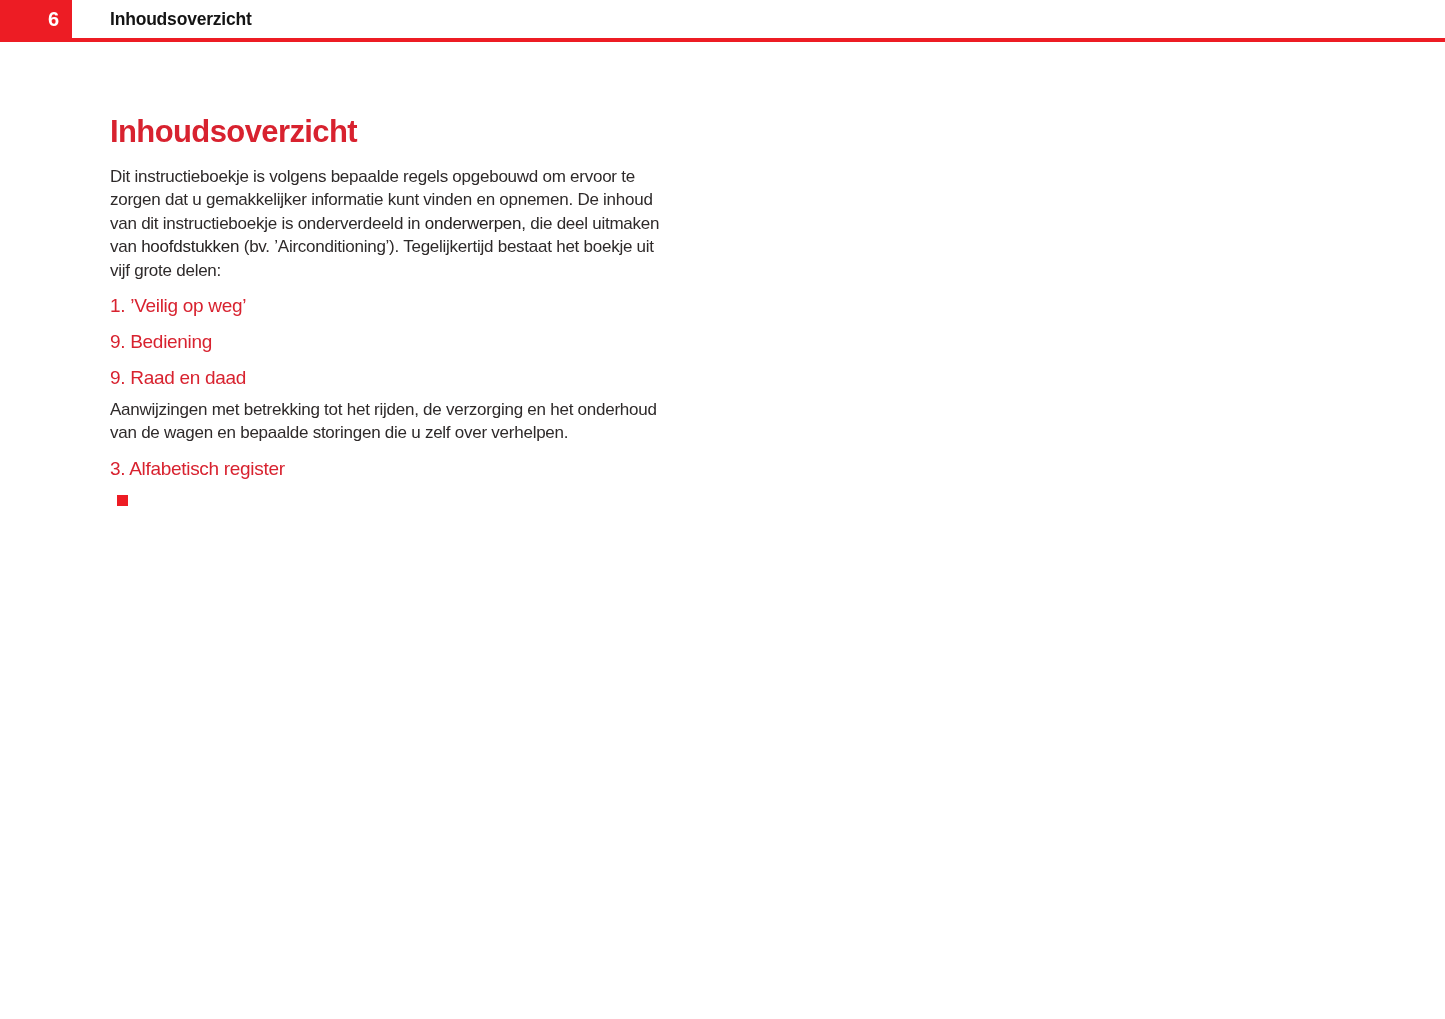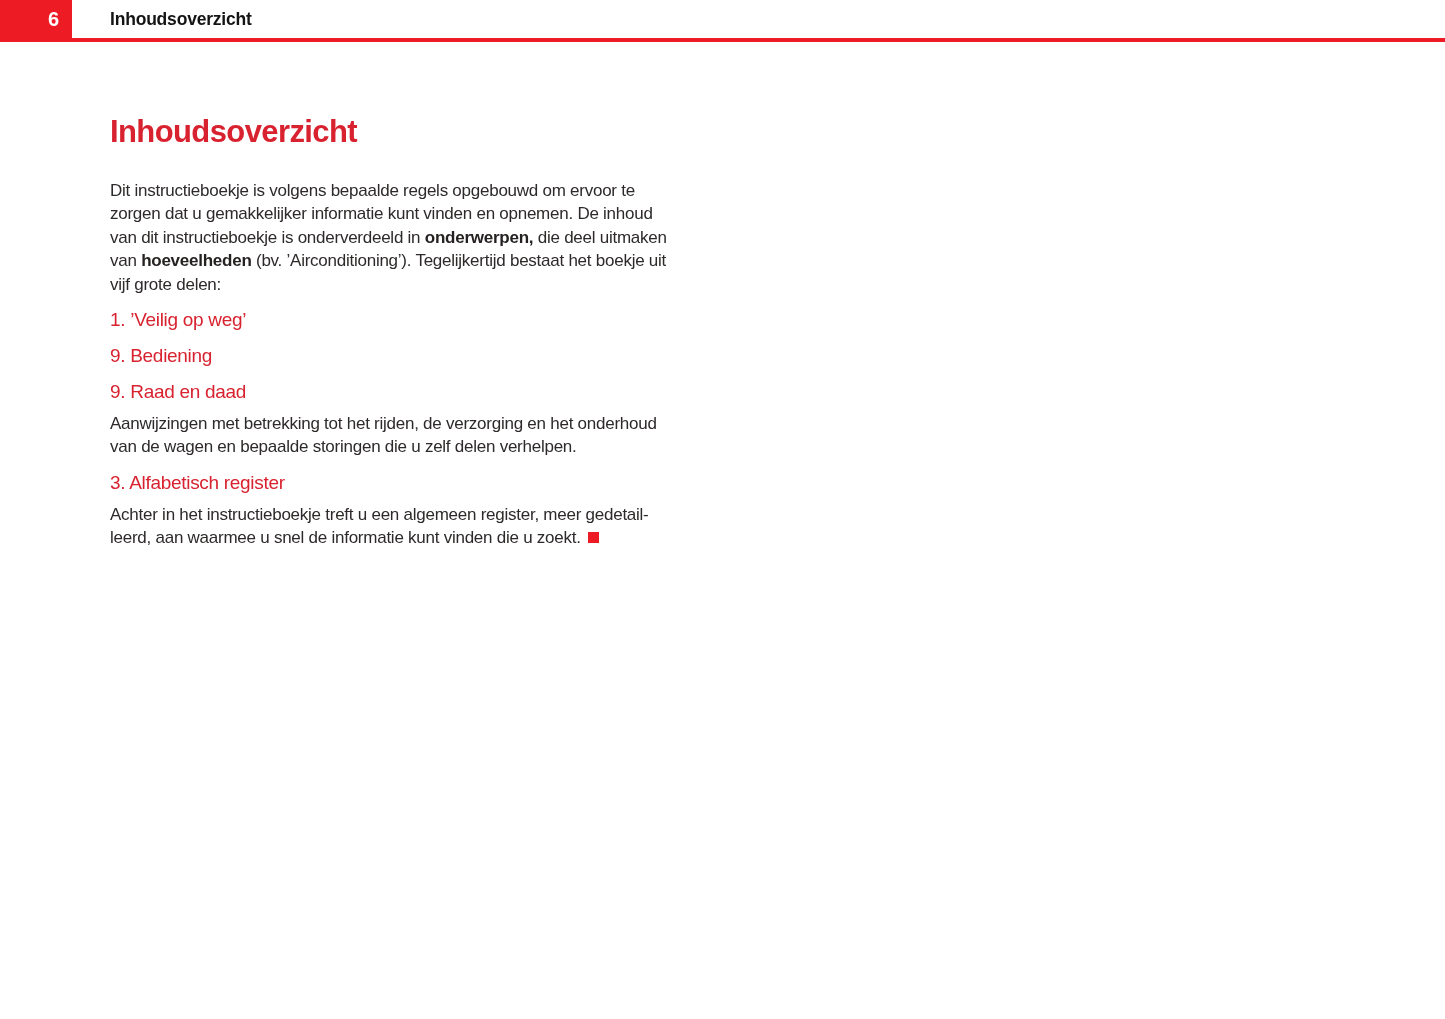--- a/index.html
+++ b/index.html
@@ -47,22 +47,22 @@
     font-size:31px; line-height:34px;
     font-weight:bold; letter-spacing:-0.6px;
   }
   p.body-text {
     margin:0;
     font-size:17px; line-height:23.4px;
     letter-spacing:-0.25px;
     color:#2e2a2a;
     white-space:pre-line;
   }
-  p.intro { margin-top:30px; }
-  p.body-text b { font-weight:bold; color:#262222; }
+  p.intro { margin-top:16px; }
+  p.body-text b { font-weight:normal; color:#262222; }
 
   section h2.section-heading {
     margin:12px 0 8px 0;
     color:#d8222f;
     font-size:19px; line-height:24px;
     font-weight:normal; letter-spacing:-0.3px;
   }
 
   .end-marker {
     display:inline-block;
@@ -81,36 +81,35 @@
   <div class="header-title">Inhoudsoverzicht</div>
   <div class="header-rule"></div>
 </header>
 
 <main>
   <h1 class="page-title">Inhoudsoverzicht</h1>
 
   <p class="body-text intro"><span>Dit instructieboekje is volgens bepaalde regels opgebouwd om ervoor te
 zorgen dat u gemakkelijker informatie kunt vinden en opnemen. De inhoud
 van dit instructieboekje is onderverdeeld in </span><b>onderwerpen,</b><span> die deel uitmaken
-van </span><b>hoeveelheden</b><span> (bv. ’Airconditioning’). Tegelijkertijd bestaat het boekje uit
+van </span><b>hoofdstukken</b><span> (bv. ’Airconditioning’). Tegelijkertijd bestaat het boekje uit
 vijf grote delen:</span></p>
 
   <section>
     <h2 class="section-heading">1. ’Veilig op weg’</h2>
   </section>
 
   <section>
     <h2 class="section-heading">9. Bediening</h2>
   </section>
 
   <section>
     <h2 class="section-heading">9. Raad en daad</h2>
     <p class="body-text">Aanwijzingen met betrekking tot het rijden, de verzorging en het onderhoud
-van de wagen en bepaalde storingen die u zelf delen verhelpen.</p>
+van de wagen en bepaalde storingen die u zelf over verhelpen.</p>
   </section>
 
 
   <section>
     <h2 class="section-heading">3. Alfabetisch register</h2>
-    <p class="body-text"><span>Achter in het instructieboekje treft u een algemeen register, meer gedetail-
-leerd, aan waarmee u snel de informatie kunt vinden die u zoekt.</span><span class="end-marker"></span></p>
+    <p class="body-text"><span class="end-marker"></span></p>
   </section>
 </main>
 
 </body></html>

